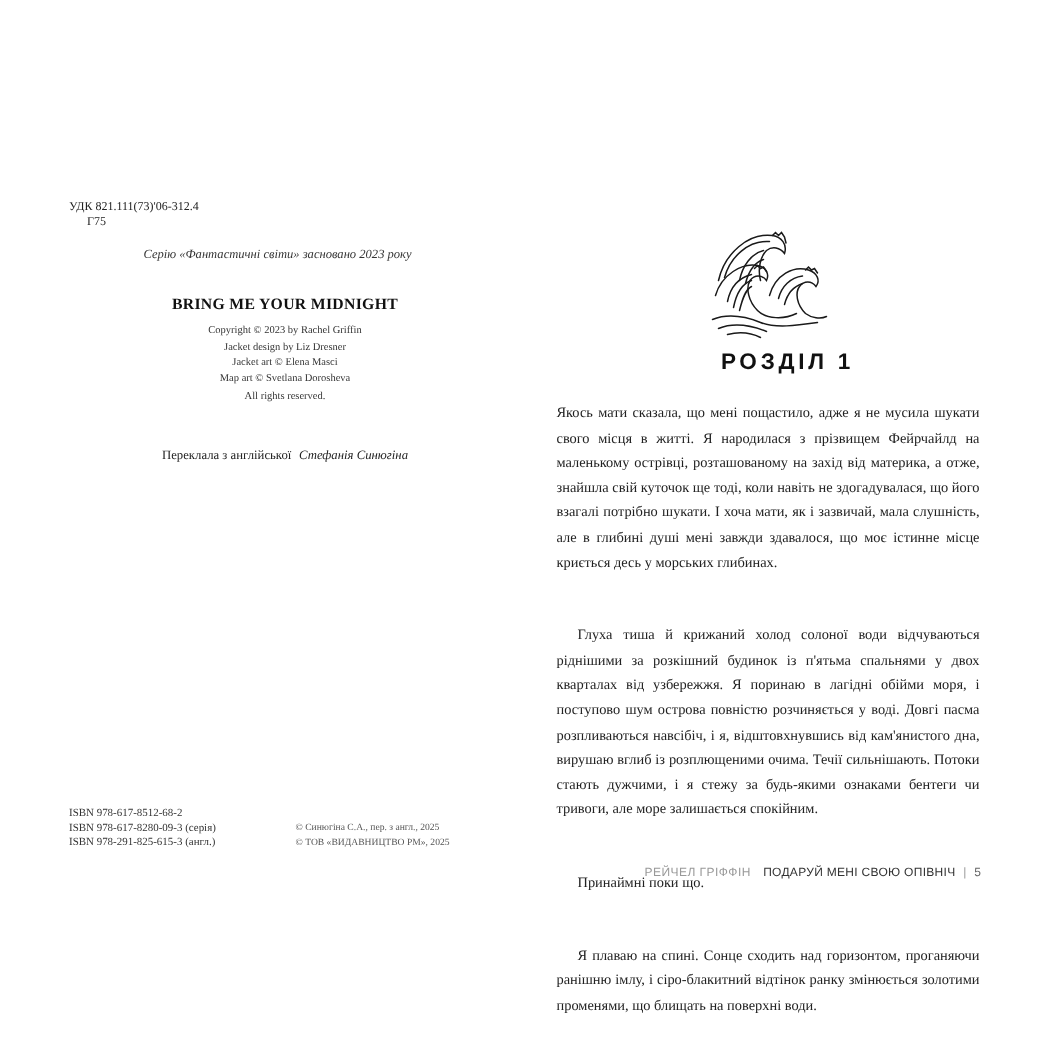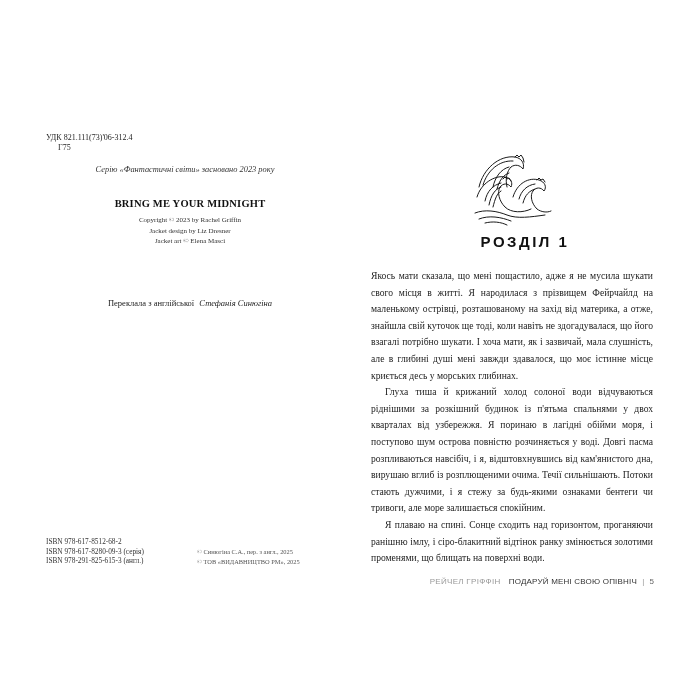--- a/index.html
+++ b/index.html
@@ -22,21 +22,21 @@
     .translator .it { font-style: italic; margin-left: 3px; }
     .designer { position: absolute; left: 40px; width: 300px; top: 318px; text-align: center; font-size: 8.5px; line-height: 12px; color: #222; }
     .designer .it { font-style: italic; margin-left: 3px; }
     .isbn { position: absolute; left: 46px; top: 537px; font-size: 7.3px; line-height: 9.6px; color: #333; }
     .copyright-rm { position: absolute; left: 197px; top: 547px; font-size: 6.4px; line-height: 9.6px; color: #555; }
 
     .wave { position: absolute; left: 123px; top: 147px; width: 80px; height: 80px; }
     .chapter { position: absolute; left: 0; width: 350px; top: 233px; text-align: center; font-size: 15px; font-weight: bold; letter-spacing: 2.5px; color: #111; }
     .body-text { position: absolute; left: 21px; width: 282px; top: 268px; font-size: 9.6px; line-height: 16.6px; color: #222; text-align: justify; }
     .body-text p { margin: 0; text-indent: 0; }
-    .body-text p.indent { text-indent: 14px; }
+    .body-text p.indent { text-indent: 14px; margin-top: 32px; }
     .footer { position: absolute; right: 46px; top: 577px; font-size: 8px; color: #555; white-space: nowrap; }
     .footer .author-f { color: #999; letter-spacing: 0.3px; margin-right: 6px; }
     .footer .title-f { color: #333; letter-spacing: 0.2px; }
     .footer .sep { color: #999; margin: 0 3px; }
     .footer .num { color: #666; }
   </style>
 </head>
 <body>
 
 <div class="page left-page">
@@ -46,20 +46,22 @@
   </div>
 
   <div class="series-note serif">Серію «Фантастичні світи» засновано 2023 року</div>
 
   <div class="title-block serif">
     <div class="book-title">BRING ME YOUR MIDNIGHT</div>
     <div class="credits">
       <div>Copyright © 2023 by Rachel Griffin</div>
       <div>Jacket design by Liz Dresner</div>
       <div>Jacket art © Elena Masci</div>
+      <div>Map art © Svetlana Dorosheva</div>
+      <div class="rights">All rights reserved.</div>
     </div>
   </div>
 
   <div class="translator serif">
     <span>Переклала з англійської</span>
     <span class="it">Стефанія Синюгіна</span>
   </div>
 
   <div class="isbn serif">
     <div>ISBN 978-617-8512-68-2</div>
@@ -91,20 +93,21 @@
     <path d="M2 66 C 12 62, 24 64, 34 68 C 44 72, 58 70, 72 68"></path>
     <path d="M6 72 C 16 68, 28 70, 38 74"></path>
     <path d="M12 76 C 20 74, 28 75, 34 78"></path>
   </svg>
 
   <div class="chapter sans">РОЗДІЛ 1</div>
 
   <div class="body-text serif">
     <p>Якось мати сказала, що мені пощастило, адже я не мусила шукати свого місця в житті. Я народилася з прізвищем Фейрчайлд на маленькому острівці, розташованому на захід від материка, а отже, знайшла свій куточок ще тоді, коли навіть не здогадувалася, що його взагалі потрібно шукати. І хоча мати, як і зазвичай, мала слушність, але в глибині душі мені завжди здавалося, що моє істинне місце криється десь у морських глибинах.</p>
     <p class="indent">Глуха тиша й крижаний холод солоної води відчуваються ріднішими за розкішний будинок із п'ятьма спальнями у двох кварталах від узбережжя. Я поринаю в лагідні обійми моря, і поступово шум острова повністю розчиняється у воді. Довгі пасма розпливаються навсібіч, і я, відштовхнувшись від кам'янистого дна, вирушаю вглиб із розплющеними очима. Течії сильнішають. Потоки стають дужчими, і я стежу за будь-якими ознаками бентеги чи тривоги, але море залишається спокійним.</p>
+    <p class="indent">Принаймні поки що.</p>
     <p class="indent">Я плаваю на спині. Сонце сходить над горизонтом, проганяючи ранішню імлу, і сіро-блакитний відтінок ранку змінюється золотими променями, що блищать на поверхні води.</p>
   </div>
 
   <div class="footer sans">
     <span class="author-f">РЕЙЧЕЛ ГРІФФІН</span>
     <span class="title-f">ПОДАРУЙ МЕНІ СВОЮ ОПІВНІЧ</span>
     <span class="sep">|</span>
     <span class="num">5</span>
   </div>
 </div>

